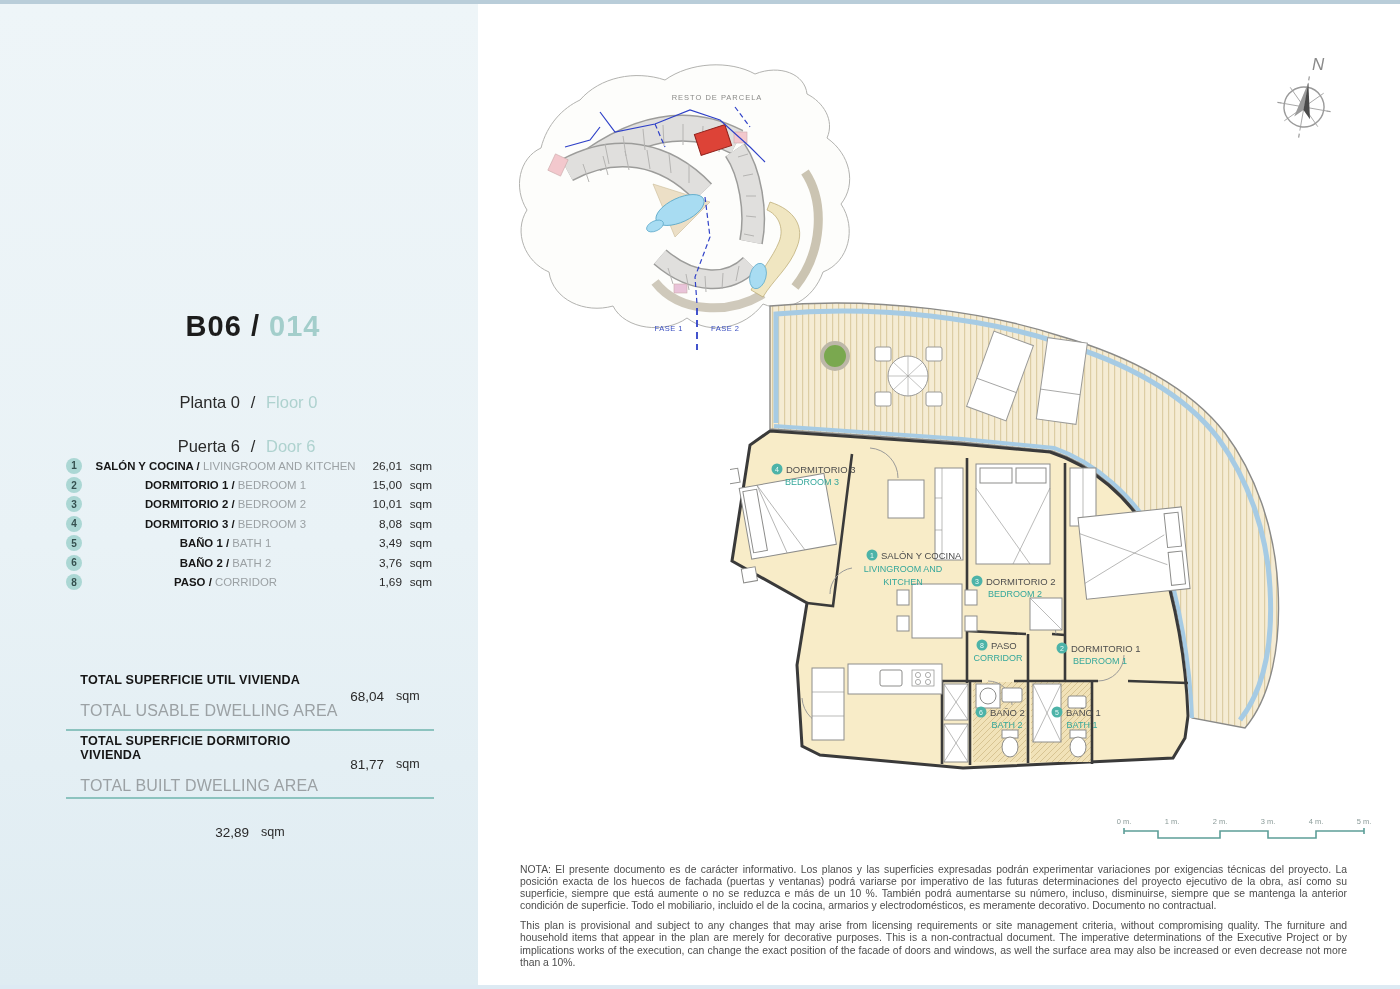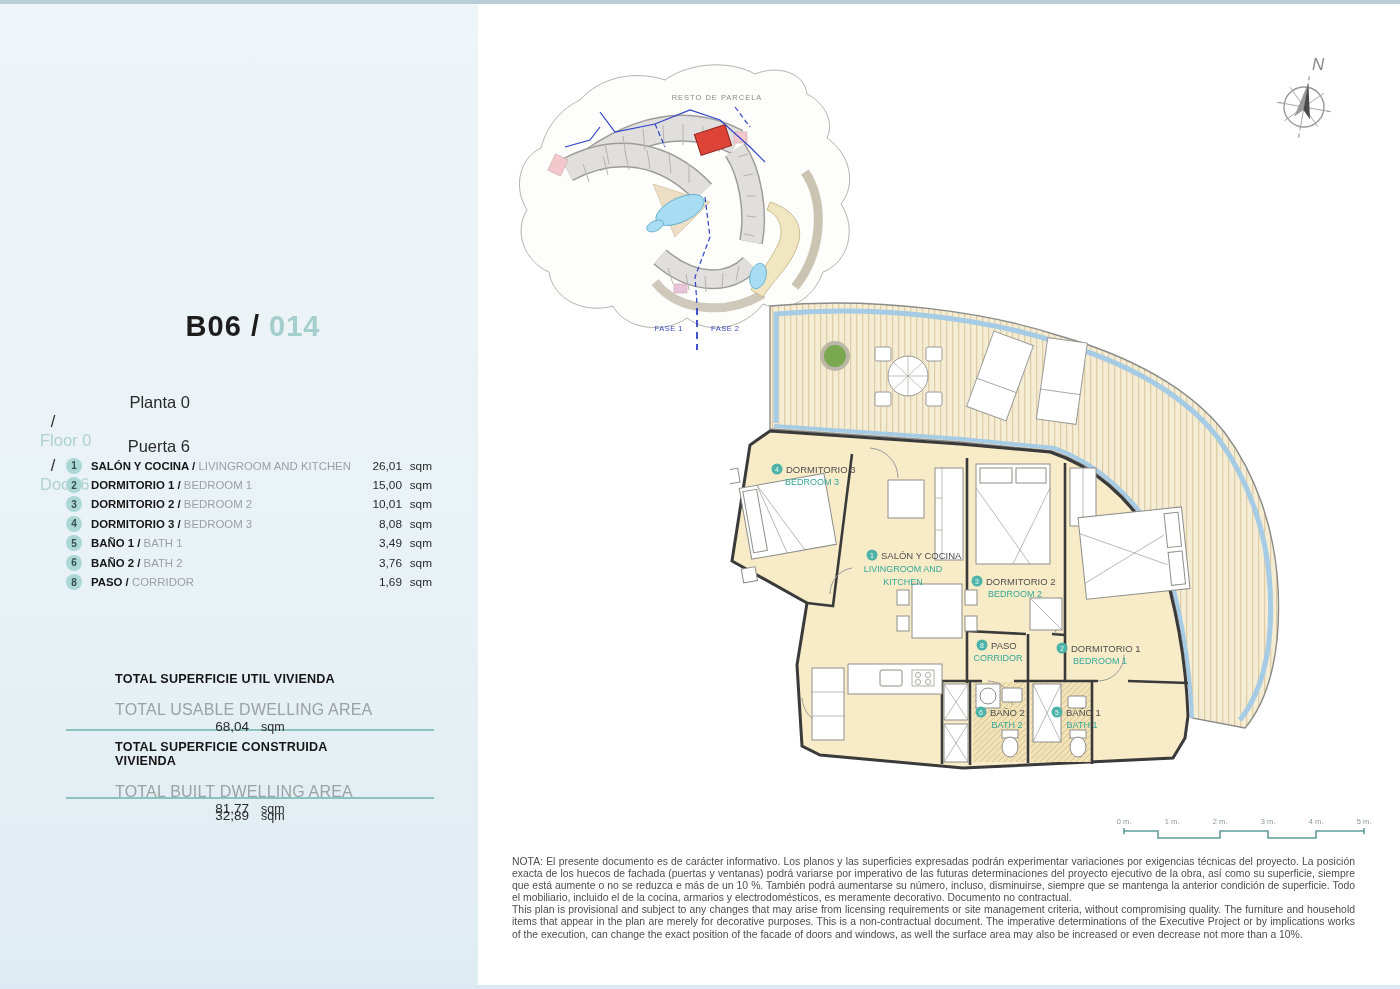--- a/index.html
+++ b/index.html
@@ -9,53 +9,53 @@
   .bottomline{position:absolute;left:0;bottom:0;width:1400px;height:4px;background:#ddeaf3;}
 
   
   #sidebar{position:absolute;left:0;top:4px;width:478px;height:981px;
            background:linear-gradient(180deg,#eef5f8 0%,#e9f2f6 55%,#dfecf2 100%);}
   .hdr{position:absolute;left:40px;width:426px;text-align:center;}
   .hdr-unit{top:306px;font-size:29px;font-weight:bold;letter-spacing:1px;}
   .hdr-unit .teal{color:#a3cecb;}
   .hdr-block{top:356px;font-size:20px;font-weight:bold;letter-spacing:2px;}
   .hdr-block .teal{color:#95c8c5;}
-  .hdr-line{font-size:16.5px;color:#2a2a2a;display:flex;justify-content:center;flex-direction:column;}
+  .hdr-line{font-size:16.5px;color:#2a2a2a;display:flex;justify-content:center;}
   .hdr-line .es{width:150px;text-align:right;}
   .hdr-line .sep{width:26px;text-align:center;color:#2a2a2a;}
   .hdr-line .en{width:150px;text-align:left;color:#aed2cf;}
   .hdr-planta{top:389px;}
   .hdr-puerta{top:413px;margin-top:20px;}
 
   #roomlist{position:absolute;left:66px;top:452px;width:366px;}
   .rrow{display:flex;align-items:center;height:19.4px;}
   .badge{width:16px;height:16px;border-radius:50%;background:#abd7d4;color:#35504f;
          font-size:10px;font-weight:bold;display:flex;align-items:center;justify-content:center;
          flex:0 0 16px;}
-  .rlabel{margin-left:9px;font-size:11.4px;white-space:nowrap;flex:1 1 auto;}
+  .rlabel{margin-left:9px;font-size:11.4px;white-space:nowrap;flex:1 1 auto;text-align:center;}
   .rlabel .es{font-weight:bold;color:#161616;}
   .rlabel .sep{font-weight:bold;color:#161616;}
   .rlabel .en{color:#9ba1a4;}
   .rarea{display:flex;font-size:11.8px;color:#2a2a2a;}
   .rarea .val{width:42px;text-align:right;}
   .rarea .unit{width:30px;text-align:right;}
 
   #totals{position:absolute;left:66px;top:668px;width:368px;}
-  .tblock{display:flex;align-items:center;justify-content:space-between;height:48px;flex-direction:column;}
+  .tblock{display:flex;align-items:center;justify-content:center;height:48px;}
   .tblock .txt{width:270px;}
   .tblock .es{font-size:12.6px;font-weight:bold;color:#161616;letter-spacing:.2px;}
   .tblock .en{font-size:16px;color:#9ba1a4;margin-top:15px;letter-spacing:.2px;}
   .tblock .num{display:flex;align-items:center;font-size:13.5px;color:#2a2a2a;}
   .tblock .num .unit{margin-left:12px;font-size:12.5px;}
   .tdivider{height:2px;background:#8cc3bf;margin:9px 0;}
 
   
   .notes{position:absolute;left:512px;top:856px;width:843px;font-size:10.4px;line-height:12.1px;
          color:#4d4d4d;text-align:justify;}
-  .notes p{margin:0;}
+  .notes p{margin:8px;}
   svg text{font-family:"Liberation Sans",sans-serif;}
 </style>
 </head>
 <body>
 
 <div id="page">
   <div class="topline"></div>
 
   <div id="sidebar">
 
@@ -143,21 +143,21 @@
           <div class="en">TOTAL USABLE DWELLING AREA</div>
         </div>
         <div class="num">
             <span>68,04</span>
             <span class="unit">sqm</span>
           </div>
       </div>
       <div class="tdivider"></div>
       <div class="tblock">
         <div class="txt">
-          <div class="es">TOTAL SUPERFICIE CONSTRUIDA VIVIENDA</div>
+          <div class="es">TOTAL SUPERFICIE DORMITORIO VIVIENDA</div>
           <div class="en">TOTAL BUILT DWELLING AREA</div>
         </div>
         <div class="num">
             <span>81,77</span>
             <span class="unit">sqm</span>
           </div>
       </div>
       <div class="tdivider"></div>
       <div class="tblock">
         <div class="num">

